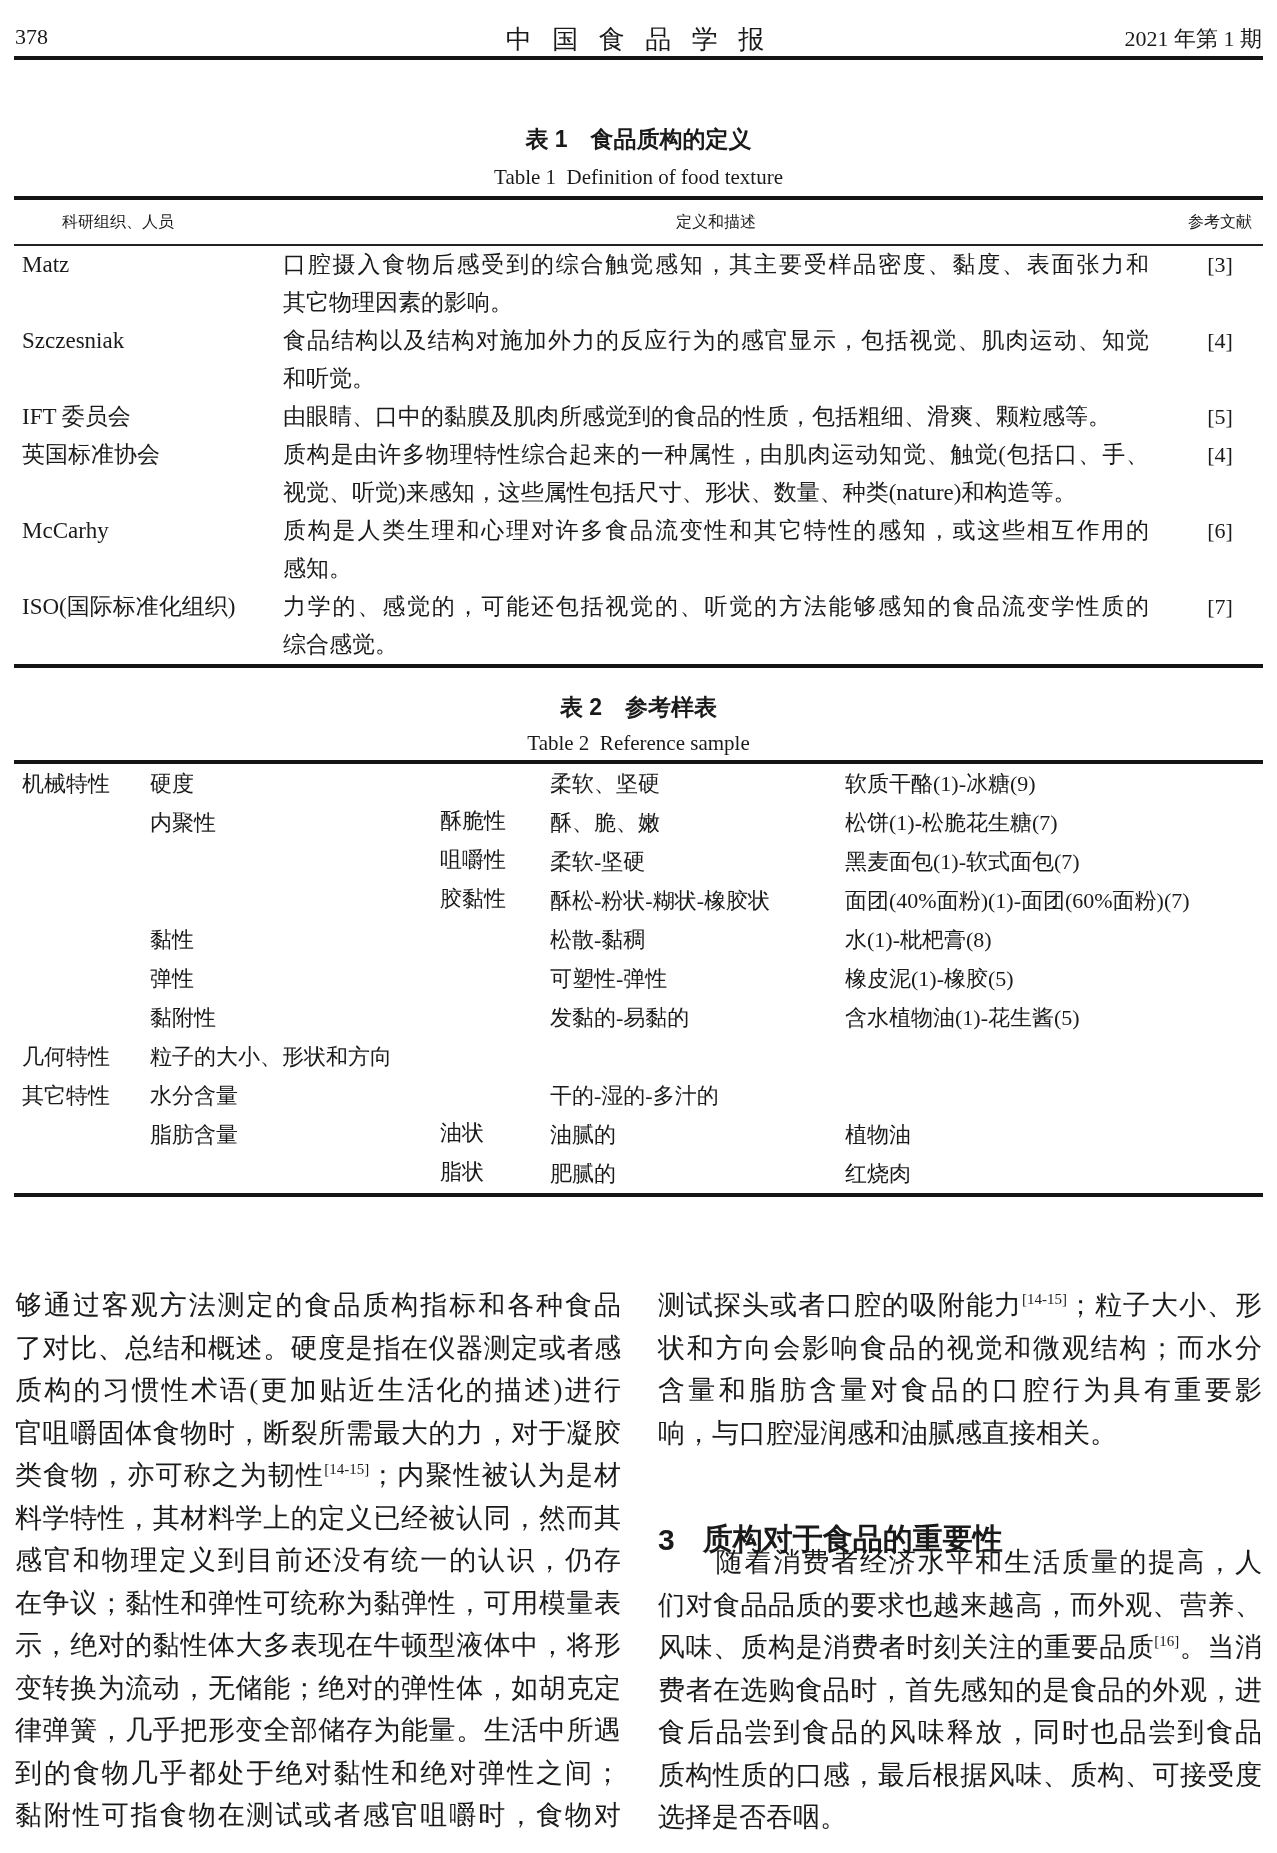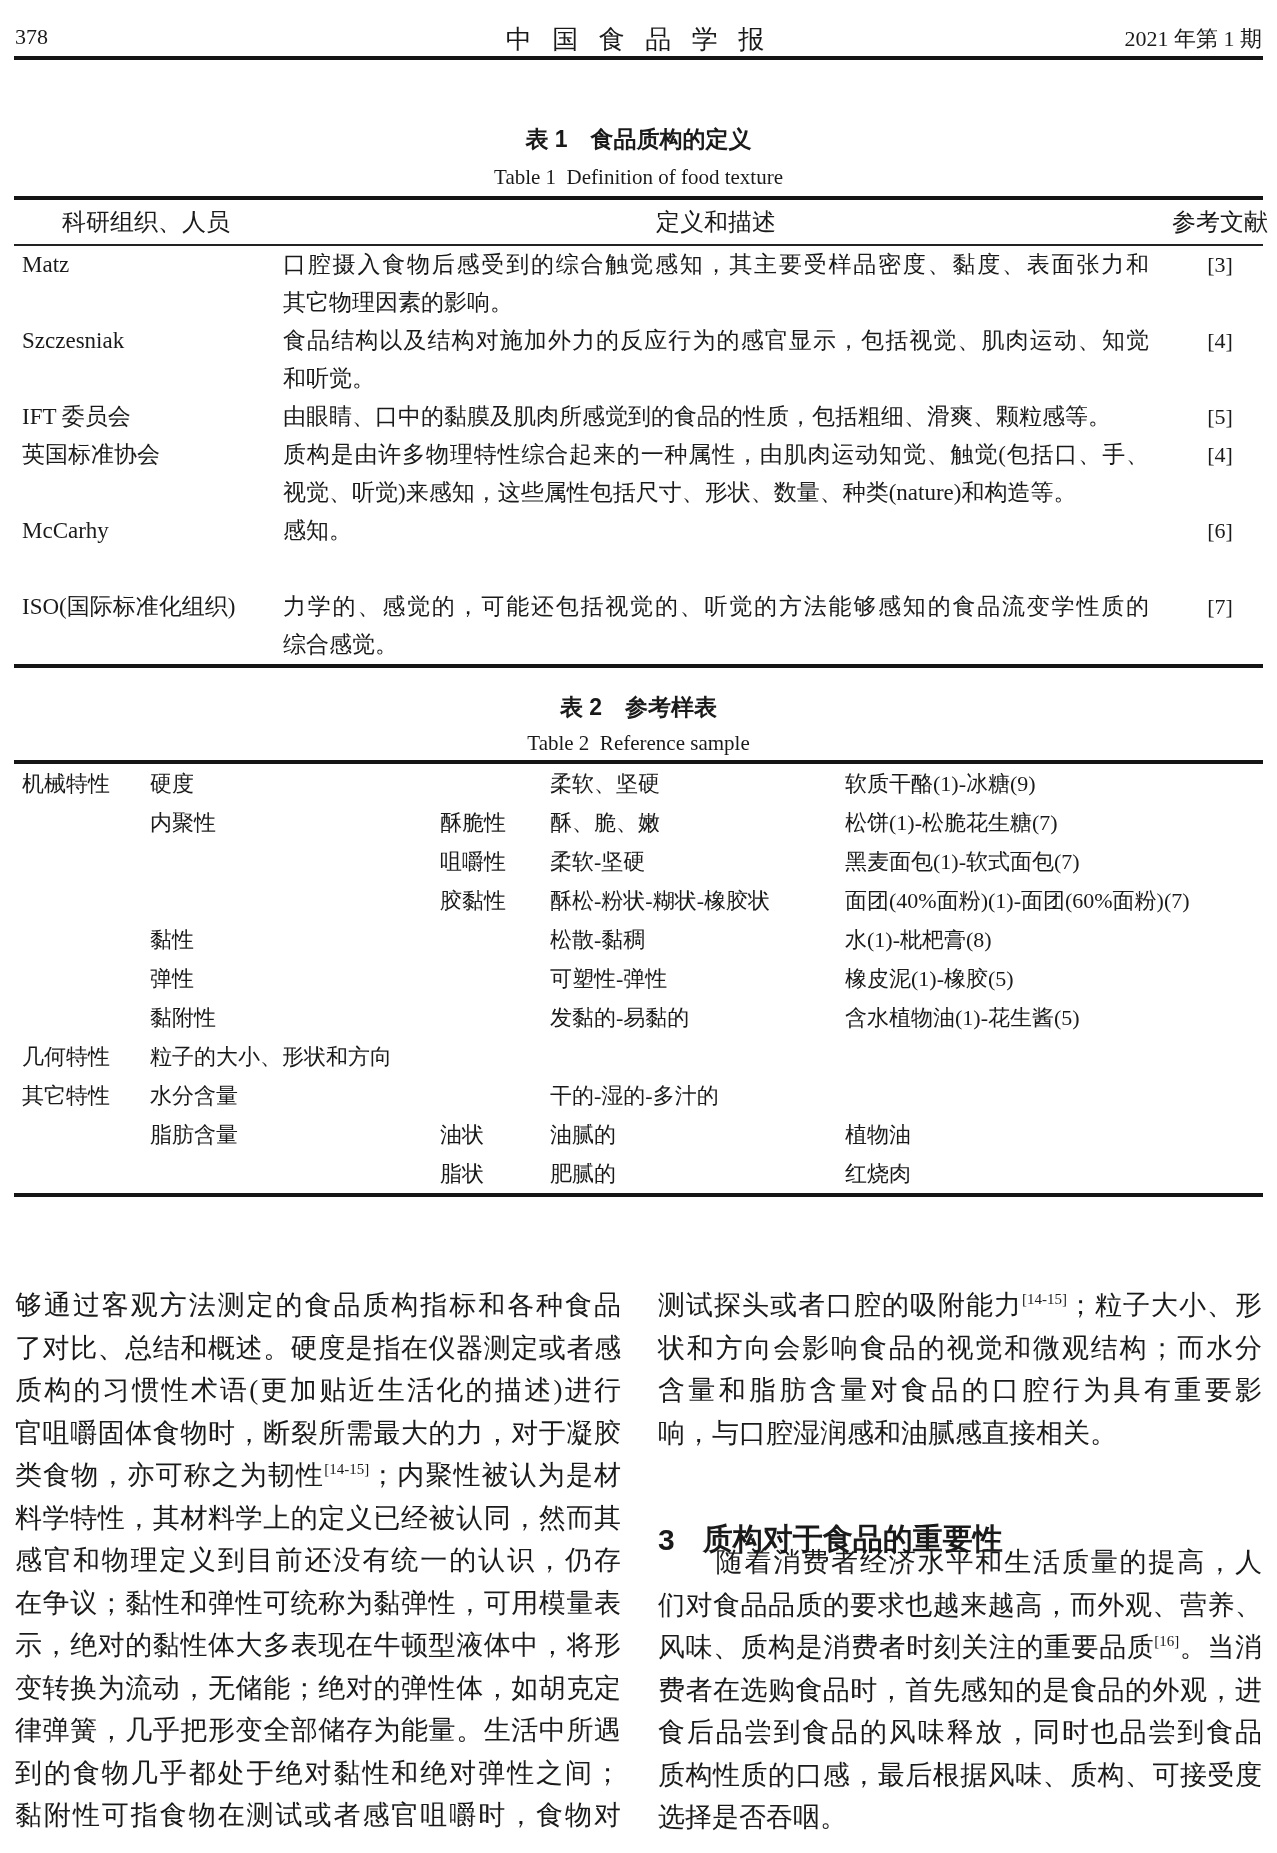--- a/index.html
+++ b/index.html
@@ -27,37 +27,37 @@
   #t1-title{top:124px;}  #t1-sub{top:165px;}
   #t2-title{top:692px;}  #t2-sub{top:731px;}
 
   
   .tbl{position:absolute;left:14px;width:1249px;
     border-top:4px solid #151515;border-bottom:4px solid #151515;}
   #t1{top:196px;}
   #t2{top:760px;}
 
   .thead{position:relative;border-bottom:2px solid #222;}
-  #t1 .thead{height:44px;line-height:44px;font-size:24px;}
+  #t1 .thead{height:44px;line-height:44px;font-size:16px;}
   #t2 .thead{height:40px;line-height:40px;font-size:22px;}
   .thead span{position:absolute;top:0;white-space:nowrap;}
   .h1-org{left:48px;}
   .h1-def{left:269px;width:866px;text-align:center;}
   .h1-ref{left:1146px;width:120px;text-align:center;}
   .h2-c1{left:32px;} .h2-c2{left:223px;} .h2-c3{left:426px;} .h2-c4{left:614px;} .h2-c5{left:912px;}
 
   .t1-row{position:relative;font-size:23px;}
   .c-org{position:absolute;left:8px;top:0;line-height:38px;white-space:nowrap;}
   .c-def{position:absolute;left:269px;top:0;width:866px;}
   .c-def .tline{height:38px;line-height:38px;}
   .c-ref{position:absolute;left:1146px;top:0;width:120px;text-align:center;line-height:38px;font-size:22px;}
 
   .t2-row{position:relative;height:39px;line-height:39px;font-size:22px;}
   .t2-row div{position:absolute;top:0;white-space:nowrap;}
-  .tc1{left:8px;} .tc2{left:136px;} .tc3{left:426px;} .tc4{left:536px;} .tc5{left:831px;}
+  .tc1{left:8px;} .tc2{left:136px;} .tc3{left:426px;font-family:Liberation Mono, monospace;} .tc4{left:536px;} .tc5{left:831px;}
 
   
   .body-col{position:absolute;font-size:27px;}
   #col-left{left:15px;top:1284px;width:606px;}
   #rc-para1{left:658px;top:1284px;width:604px;}
   #rc-para2{left:658px;top:1541px;width:604px;}
   .bline{height:42.5px;line-height:42.5px;}
   .just{text-align:justify;text-align-last:justify;}
   sup{line-height:0;}
   .supref{font-size:15px;}
@@ -113,20 +113,21 @@
         <div class="c-org">英国标准协会</div>
         <div class="c-def">
           <div class="tline just">质构是由许多物理特性综合起来的一种属性，由肌肉运动知觉、触觉(包括口、手、</div>
           <div class="tline">视觉、听觉)来感知，这些属性包括尺寸、形状、数量、种类(nature)和构造等。</div>
         </div>
         <div class="c-ref">[4]</div>
       </div>
       <div class="t1-row" style="height: 76px;">
         <div class="c-org">McCarhy</div>
         <div class="c-def">
+          <div class="tline just">质构是人类生理和心理对许多食品流变性和其它特性的感知，或这些相互作用的</div>
           <div class="tline">感知。</div>
         </div>
         <div class="c-ref">[6]</div>
       </div>
       <div class="t1-row" style="height: 76px;">
         <div class="c-org">ISO(国际标准化组织)</div>
         <div class="c-def">
           <div class="tline just">力学的、感觉的，可能还包括视觉的、听觉的方法能够感知的食品流变学性质的</div>
           <div class="tline">综合感觉。</div>
         </div>

